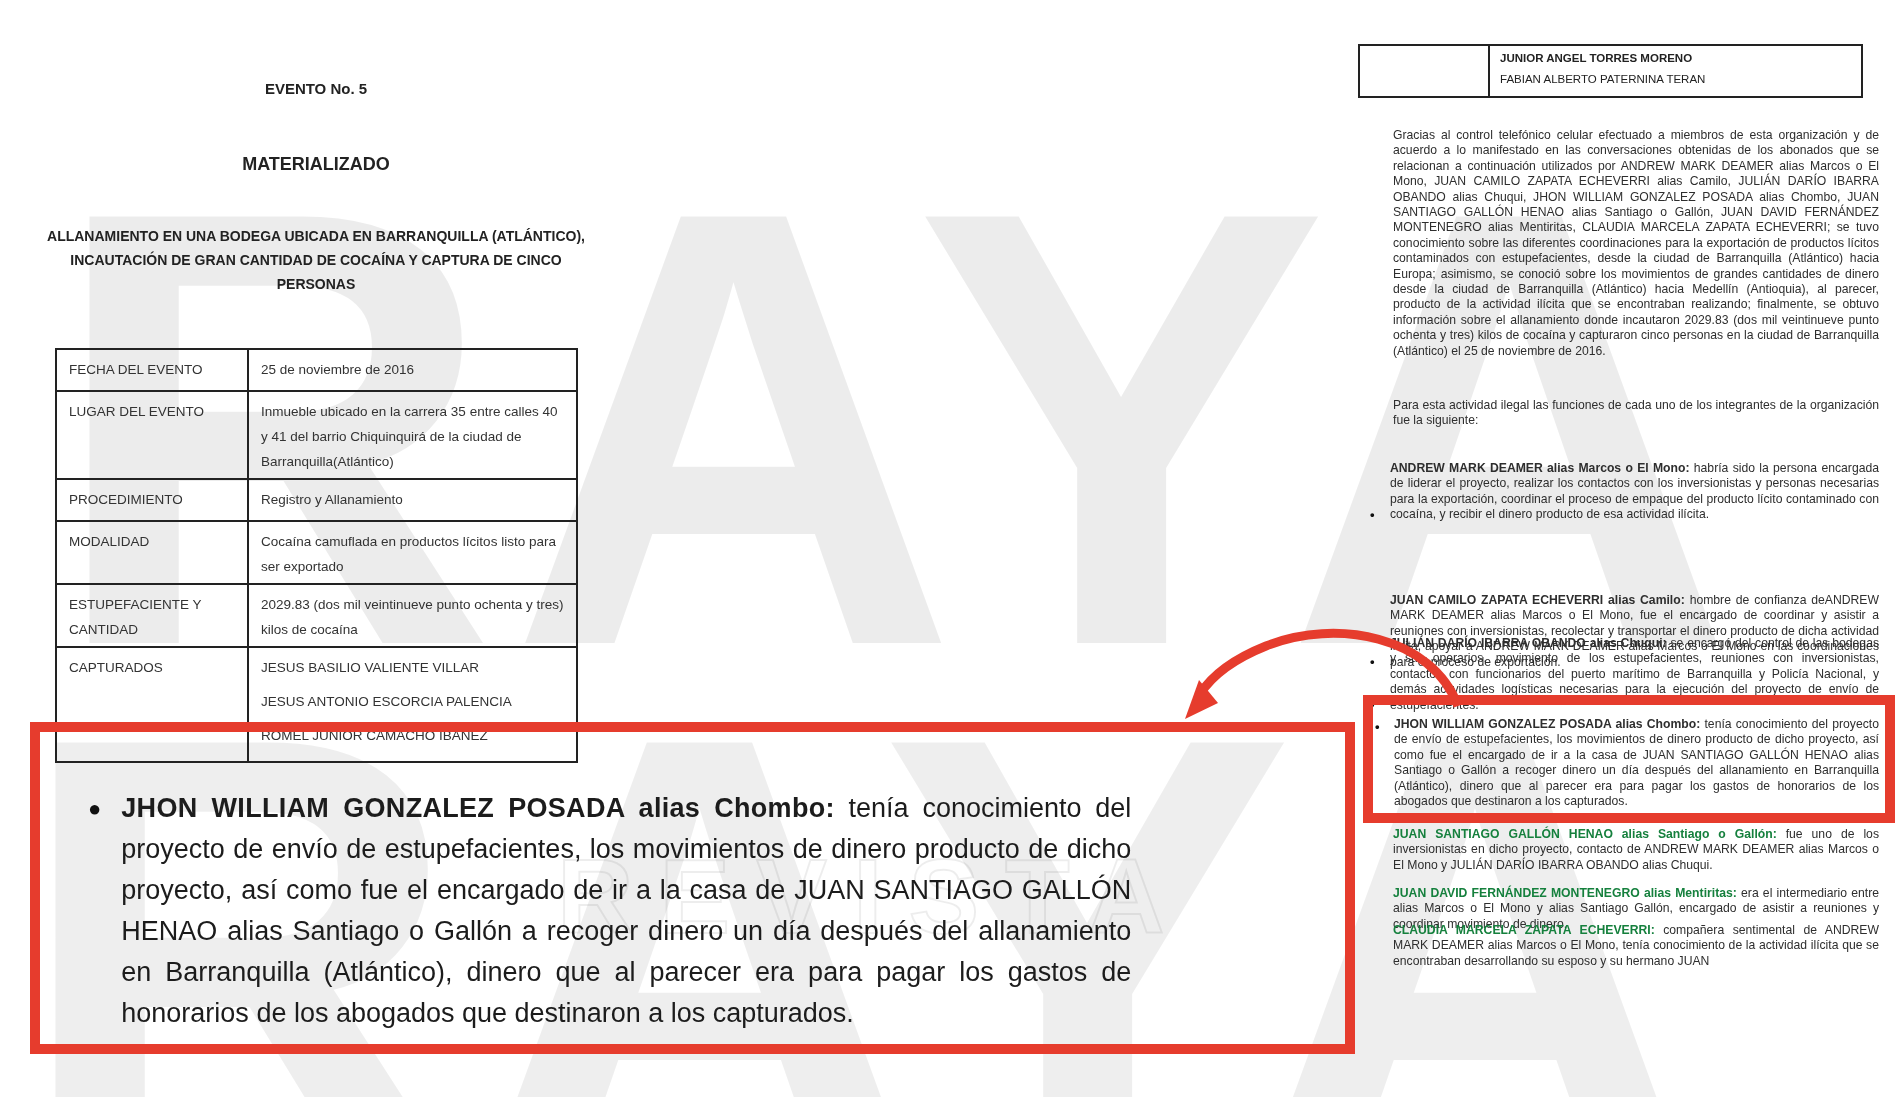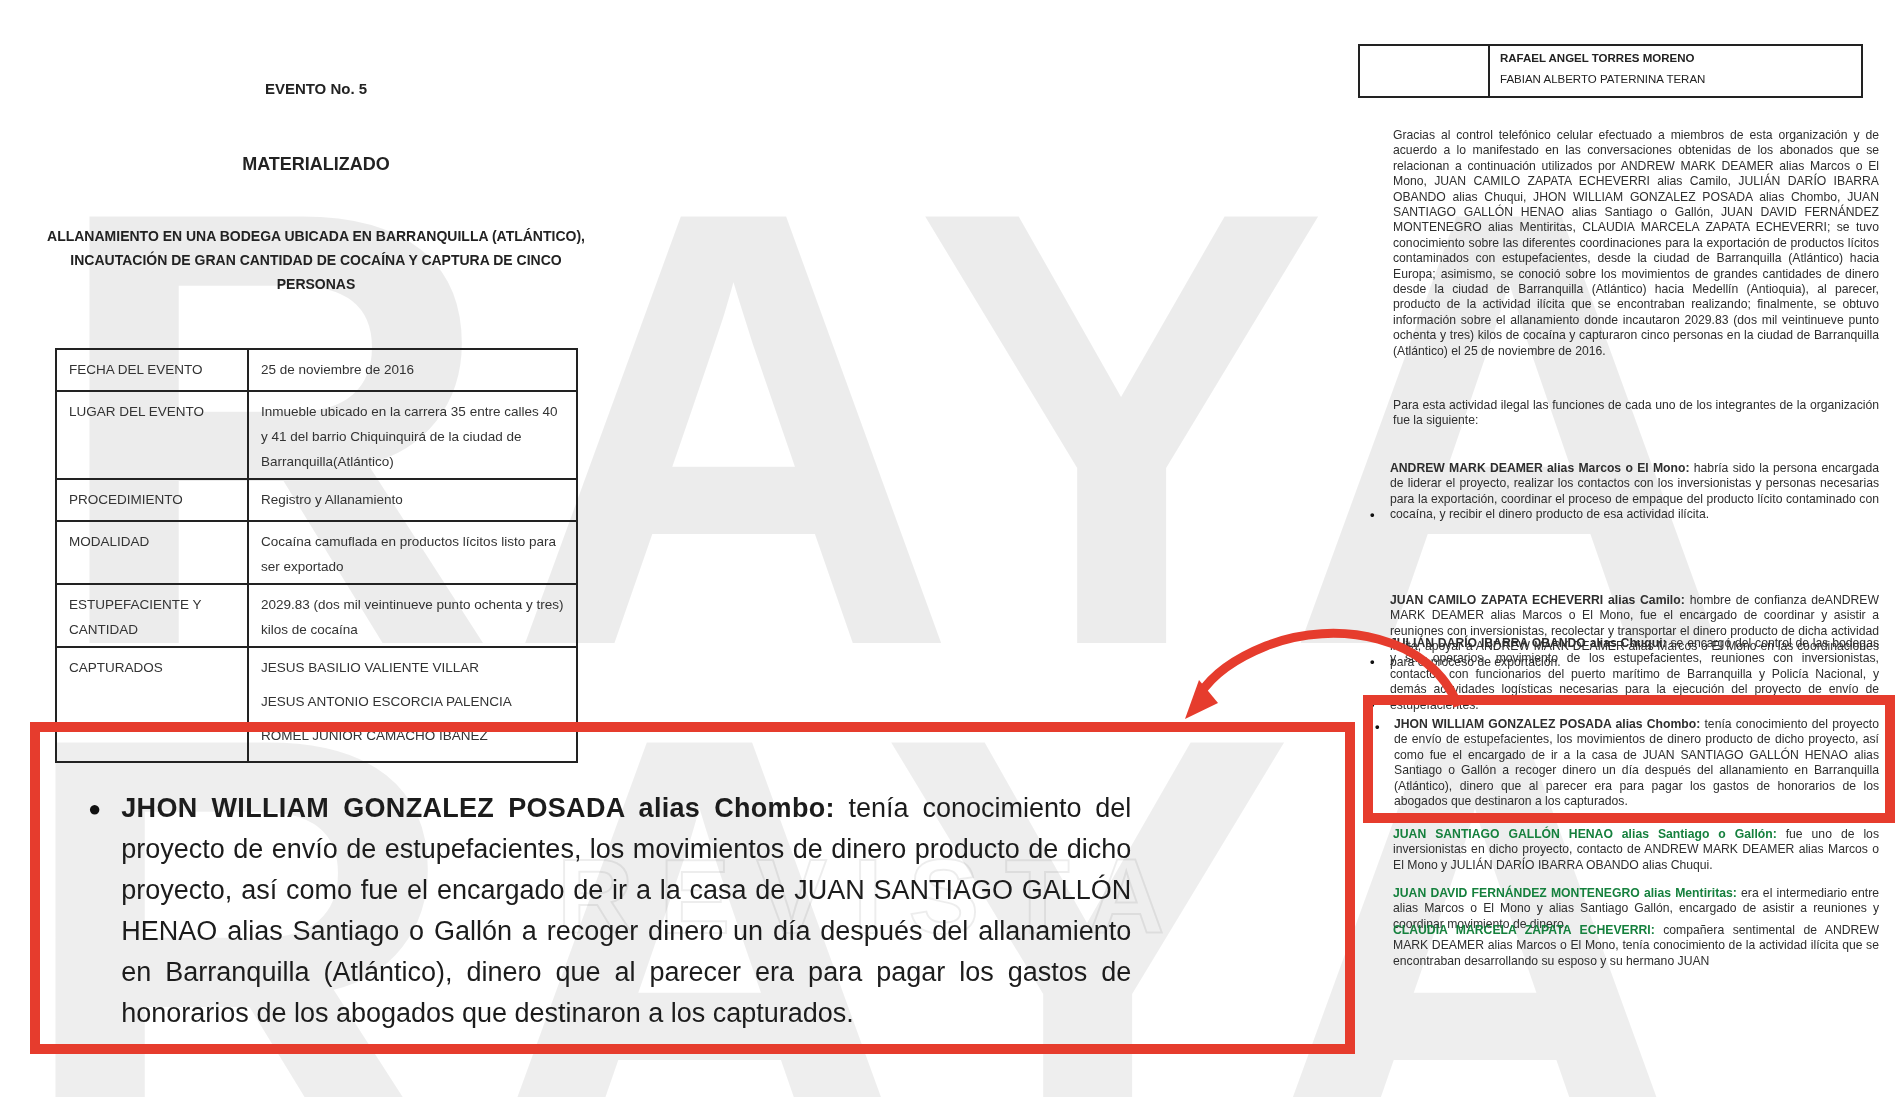--- a/index.html
+++ b/index.html
@@ -125,21 +125,21 @@
 <div class="callout-box">
   <div class="callout-inner">
     <span class="cdot"></span>
     <p><b>JHON WILLIAM GONZALEZ POSADA alias Chombo:</b> <span>tenía conocimiento del proyecto de envío de estupefacientes, los movimientos de dinero producto de dicho proyecto, así como fue el encargado de ir a la casa de JUAN SANTIAGO GALLÓN HENAO alias Santiago o Gallón a recoger dinero un día después del allanamiento en Barranquilla (Atlántico), dinero que al parecer era para pagar los gastos de honorarios de los abogados que destinaron a los capturados.</span></p>
   </div>
 </div>
 
 <div class="hdr-box">
   <div class="hdr-cell-left"></div>
   <div class="hdr-cell-right">
-    <p class="hdr-name1">RAFAEL ANGEL TORRES MORENO</p>
+    <p class="hdr-name1">JUNIOR ANGEL TORRES MORENO</p>
     <p class="hdr-name2">FABIAN ALBERTO PATERNINA TERAN</p>
   </div>
 </div>
 
 <p class="rp" style="top:128px;">Gracias al control telefónico celular efectuado a miembros de esta organización y de acuerdo a lo manifestado en las conversaciones obtenidas de los abonados que se relacionan a continuación utilizados por ANDREW MARK DEAMER alias Marcos o El Mono, JUAN CAMILO ZAPATA ECHEVERRI alias Camilo, JULIÁN DARÍO IBARRA OBANDO alias Chuqui, JHON WILLIAM GONZALEZ POSADA alias Chombo, JUAN SANTIAGO GALLÓN HENAO alias Santiago o Gallón, JUAN DAVID FERNÁNDEZ MONTENEGRO alias Mentiritas, CLAUDIA MARCELA ZAPATA ECHEVERRI; se tuvo conocimiento sobre las diferentes coordinaciones para la exportación de productos lícitos contaminados con estupefacientes, desde la ciudad de Barranquilla (Atlántico) hacia Europa; asimismo, se conoció sobre los movimientos de grandes cantidades de dinero desde la ciudad de Barranquilla (Atlántico) hacia Medellín (Antioquia), al parecer, producto de la actividad ilícita que se encontraban realizando; finalmente, se obtuvo información sobre el allanamiento donde incautaron 2029.83 (dos mil veintinueve punto ochenta y tres) kilos de cocaína y capturaron cinco personas en la ciudad de Barranquilla (Atlántico) el 25 de noviembre de 2016.</p>
 
 <p class="rp" style="top:398px;">Para esta actividad ilegal las funciones de cada uno de los integrantes de la organización fue la siguiente:</p>
 
 <div class="member" style="top:461px;">
   <span class="bdot"></span>

